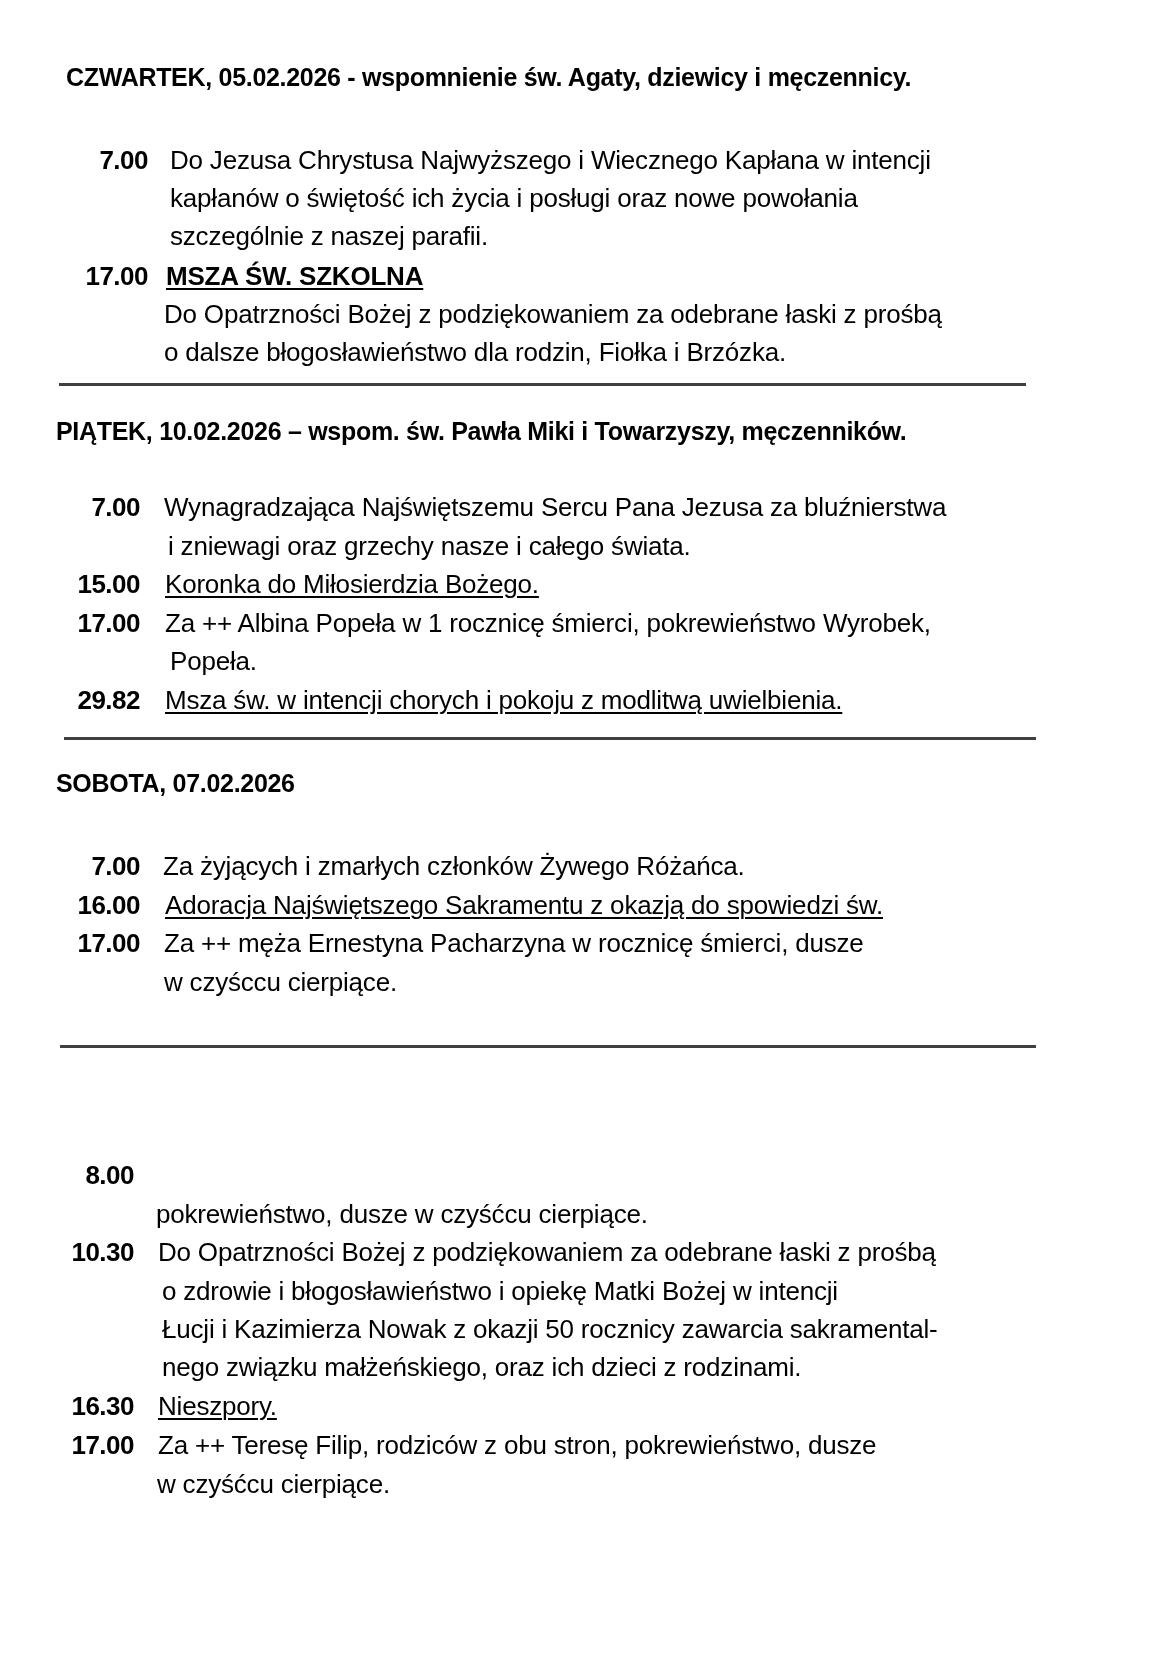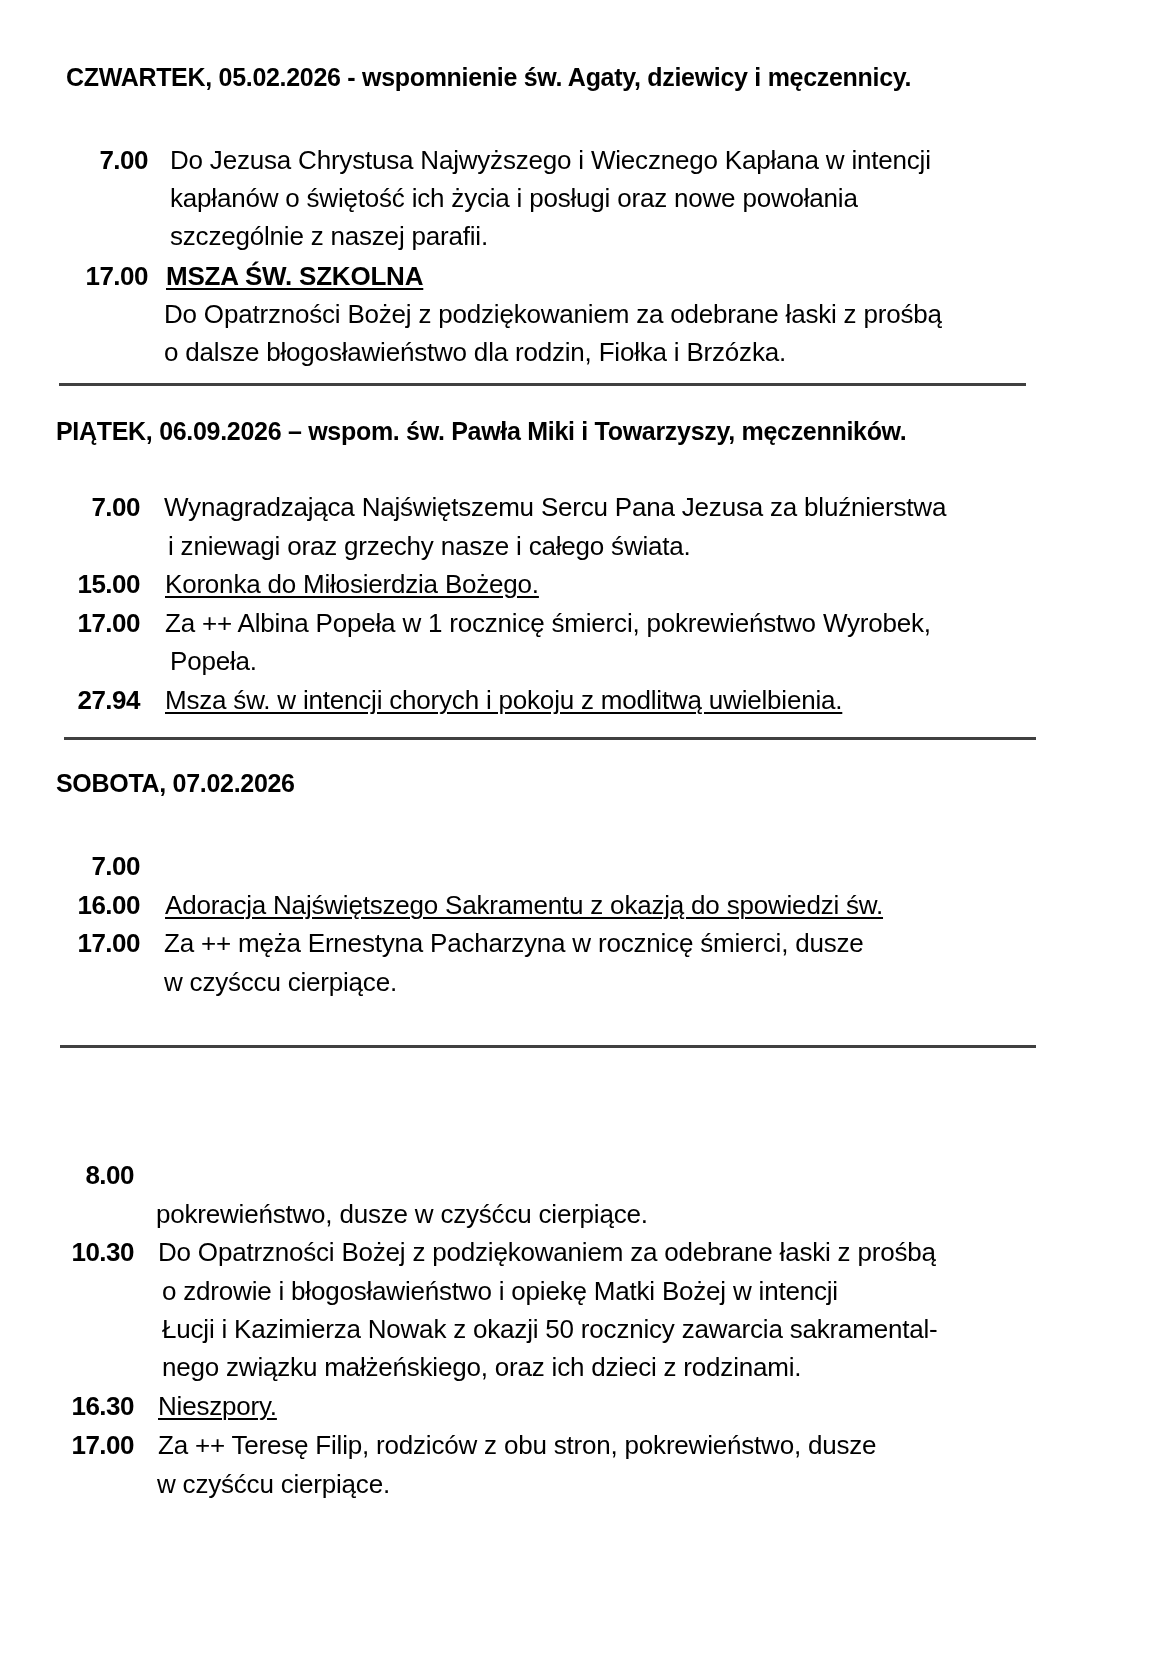--- a/index.html
+++ b/index.html
@@ -67,41 +67,42 @@
   <div class="line" style="left:166px; top:183px;">kapłanów o świętość ich życia i posługi oraz nowe powołania</div>
   <div class="line" style="left:166px; top:221px;">szczególnie z naszej parafii.</div>
 
   <div class="time" style="left:54px; top:261px;">17.00</div>
   <div class="line b u" style="left:162px; top:261px;">MSZA ŚW. SZKOLNA</div>
   <div class="line" style="left:160px; top:299px;">Do Opatrzności Bożej z podziękowaniem za odebrane łaski z prośbą</div>
   <div class="line" style="left:160px; top:337px;">o dalsze błogosławieństwo dla rodzin, Fiołka i Brzózka.</div>
 
   <div class="rule" style="left:55px; top:383px; width:967px;"></div>
 
-  <div class="day-heading" style="left:52px; top:416px;">PIĄTEK, 06.09.2026 – wspom. św. Pawła Miki i Towarzyszy, męczenników.</div>
+  <div class="day-heading" style="left:52px; top:416px;">PIĄTEK, 10.02.2026 – wspom. św. Pawła Miki i Towarzyszy, męczenników.</div>
 
   <div class="time" style="left:46px; top:492px;">7.00</div>
   <div class="line" style="left:160px; top:492px;">Wynagradzająca Najświętszemu Sercu Pana Jezusa za bluźnierstwa</div>
   <div class="line" style="left:164px; top:531px;">i zniewagi oraz grzechy nasze i całego świata.</div>
 
   <div class="time" style="left:46px; top:569px;">15.00</div>
   <div class="line u" style="left:161px; top:569px;">Koronka do Miłosierdzia Bożego.</div>
 
   <div class="time" style="left:46px; top:608px;">17.00</div>
   <div class="line" style="left:161px; top:608px;">Za ++ Albina Popeła w 1 rocznicę śmierci, pokrewieństwo Wyrobek,</div>
   <div class="line" style="left:166px; top:646px;">Popeła.</div>
 
-  <div class="time" style="left:46px; top:685px;">27.94</div>
+  <div class="time" style="left:46px; top:685px;">29.82</div>
   <div class="line u" style="left:161px; top:685px;">Msza św. w intencji chorych i pokoju z modlitwą uwielbienia.</div>
 
   <div class="rule" style="left:60px; top:737px; width:972px;"></div>
 
   <div class="day-heading" style="left:52px; top:768px;">SOBOTA, 07.02.2026</div>
 
   <div class="time" style="left:46px; top:851px;">7.00</div>
+  <div class="line" style="left:159px; top:851px;">Za żyjących i zmarłych członków Żywego Różańca.</div>
 
   <div class="time" style="left:46px; top:890px;">16.00</div>
   <div class="line u" style="left:161px; top:890px;">Adoracja Najświętszego Sakramentu z okazją do spowiedzi św.</div>
 
   <div class="time" style="left:46px; top:928px;">17.00</div>
   <div class="line" style="left:160px; top:928px;">Za ++ męża Ernestyna Pacharzyna w rocznicę śmierci, dusze</div>
   <div class="line" style="left:160px; top:967px;">w czyśccu cierpiące.</div>
 
   <div class="rule" style="left:56px; top:1045px; width:976px;"></div>
 

